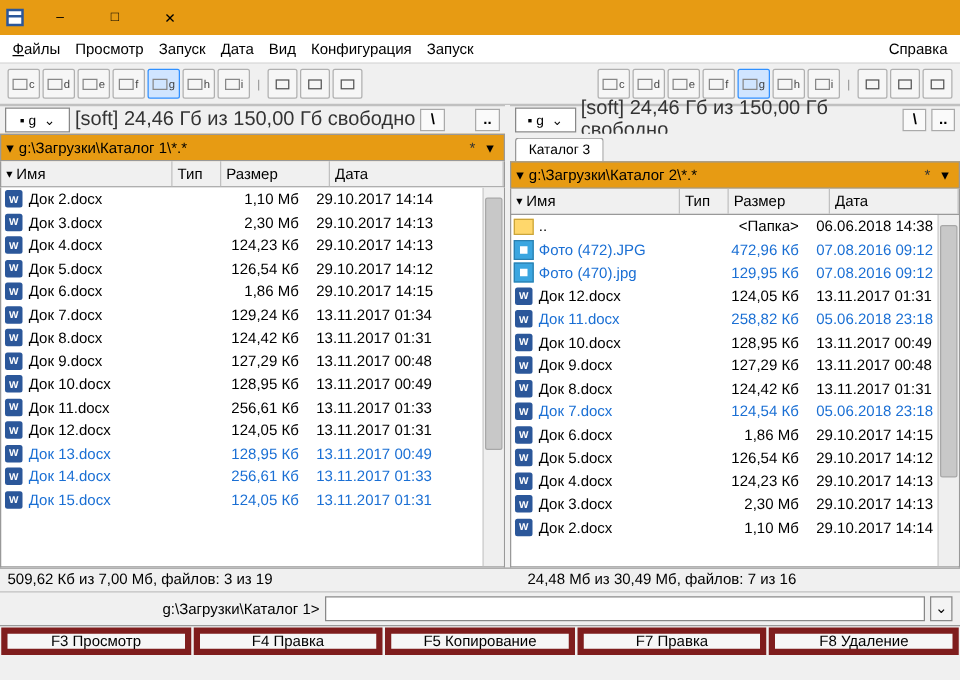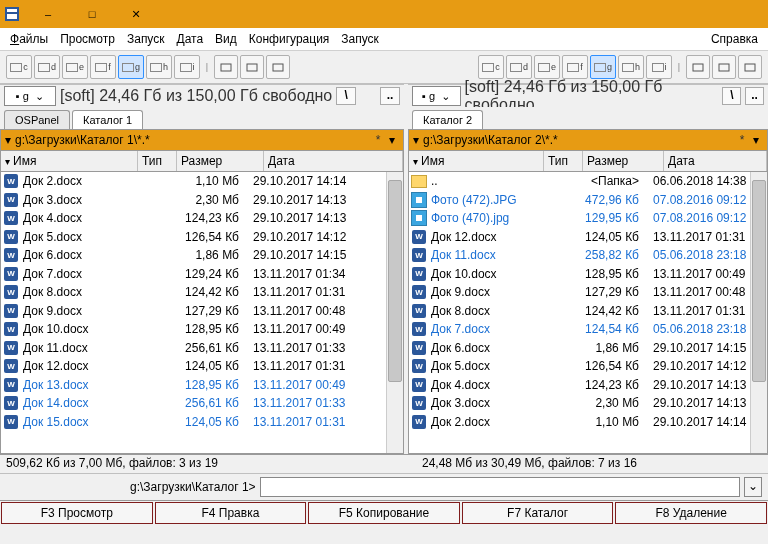--- a/index.html
+++ b/index.html
@@ -46,21 +46,21 @@
 .jpg-icn{width:14px;height:14px;background:#3ba6e0;display:flex;align-items:center;justify-content:center;border:1px solid #2b80b0}
 .jpg-icn::after{content:"";width:6px;height:6px;background:#fff}
 .fold-icn{width:14px;height:11px;background:#ffd76b;border:1px solid #caa43a}
 .statusbar{height:18px;display:flex;border-top:1px solid #999}
 .statusbar>div{padding:1px 6px;font-size:12px;border-right:none}
 .cmdline{height:22px;display:flex;align-items:center;background:#f0f0f0;padding:2px 6px;gap:4px;border-top:1px solid #c0c0c0}
 .cmdprompt{font-size:12px}
 .cmdinput{flex:1;height:18px;border:1px solid #888;background:#fff}
 .cmddd{width:16px;height:18px;border:1px solid #888;background:#f4f4f4;text-align:center;line-height:16px}
 .fnbar{height:24px;display:flex;background:#f0f0f0;border-top:1px solid #999}
-.fnbar>div{flex:1;border:1px solid #7f1d1d;background:#f6f6f6;margin:1px;display:flex;align-items:center;justify-content:center;font-size:12px}
+.fnbar>div{flex:1;border:5px solid #7f1d1d;background:#f6f6f6;margin:1px;display:flex;align-items:center;justify-content:center;font-size:12px}
 .sortarr{font-size:10px;margin-right:3px}
 .scrolltrack{position:absolute;right:0;top:0;bottom:0;width:16px;background:#efefef;border-left:1px solid #ccc}
 .scrollthumb{position:absolute;left:1px;right:1px;background:#c8c8c8;border:1px solid #a8a8a8;border-radius:2px}
 </style>
 </head>
 <body>
 
 <div class="titlebar">
   <span class="icon">
     <svg width="16" height="16">
@@ -137,24 +137,20 @@
   </div>
 
 <div class="panes">
   <div class="pane paneL" id="paneL">
       <div class="drvrow">
         <div class="drvsel">▪ g &nbsp;⌄</div>
         <span class="drvinfo">[soft]  24,46 Гб из 150,00 Гб свободно</span>
         <div class="drvroot">\</div>
         <div class="drvdots">..</div>
       </div>
-      <div class="tabs">
-        <div class="tab inactive">OSPanel</div>
-        <div class="tab">Каталог 1</div>
-      </div>
       <div class="pathbar">
         <span style="margin-right:4px">▾</span>
         <span>g:\Загрузки\Каталог 1\*.*</span>
         <span class="star">*</span>
         <span class="dd">▾</span>
       </div>
       <div class="colhdr">
         <div style="width:128px"><span class="sortarr">▾</span>Имя</div>
         <div style="width:30px">Тип</div>
         <div style="width:78px">Размер</div>
@@ -293,21 +289,21 @@
       </div>
     </div>
   <div class="pane paneR" id="paneR">
       <div class="drvrow">
         <div class="drvsel">▪ g &nbsp;⌄</div>
         <span class="drvinfo">[soft]  24,46 Гб из 150,00 Гб свободно</span>
         <div class="drvroot">\</div>
         <div class="drvdots">..</div>
       </div>
       <div class="tabs">
-        <div class="tab">Каталог 2</div>
+        <div class="tab">Каталог 3</div>
       </div>
       <div class="pathbar">
         <span style="margin-right:4px">▾</span>
         <span>g:\Загрузки\Каталог 2\*.*</span>
         <span class="star">*</span>
         <span class="dd">▾</span>
       </div>
       <div class="colhdr">
         <div style="width:126px"><span class="sortarr">▾</span>Имя</div>
         <div style="width:30px">Тип</div>
@@ -457,15 +453,15 @@
   <div style="width:120px"></div>
   <span class="cmdprompt">g:\Загрузки\Каталог 1&gt;</span>
   <div class="cmdinput"></div>
   <div class="cmddd">⌄</div>
 </div>
 
 <div class="fnbar">
   <div>F3 Просмотр</div>
   <div>F4 Правка</div>
   <div>F5 Копирование</div>
-  <div>F7 Каталог</div>
+  <div>F7 Правка</div>
   <div>F8 Удаление</div>
 </div>
 
 </body></html>

